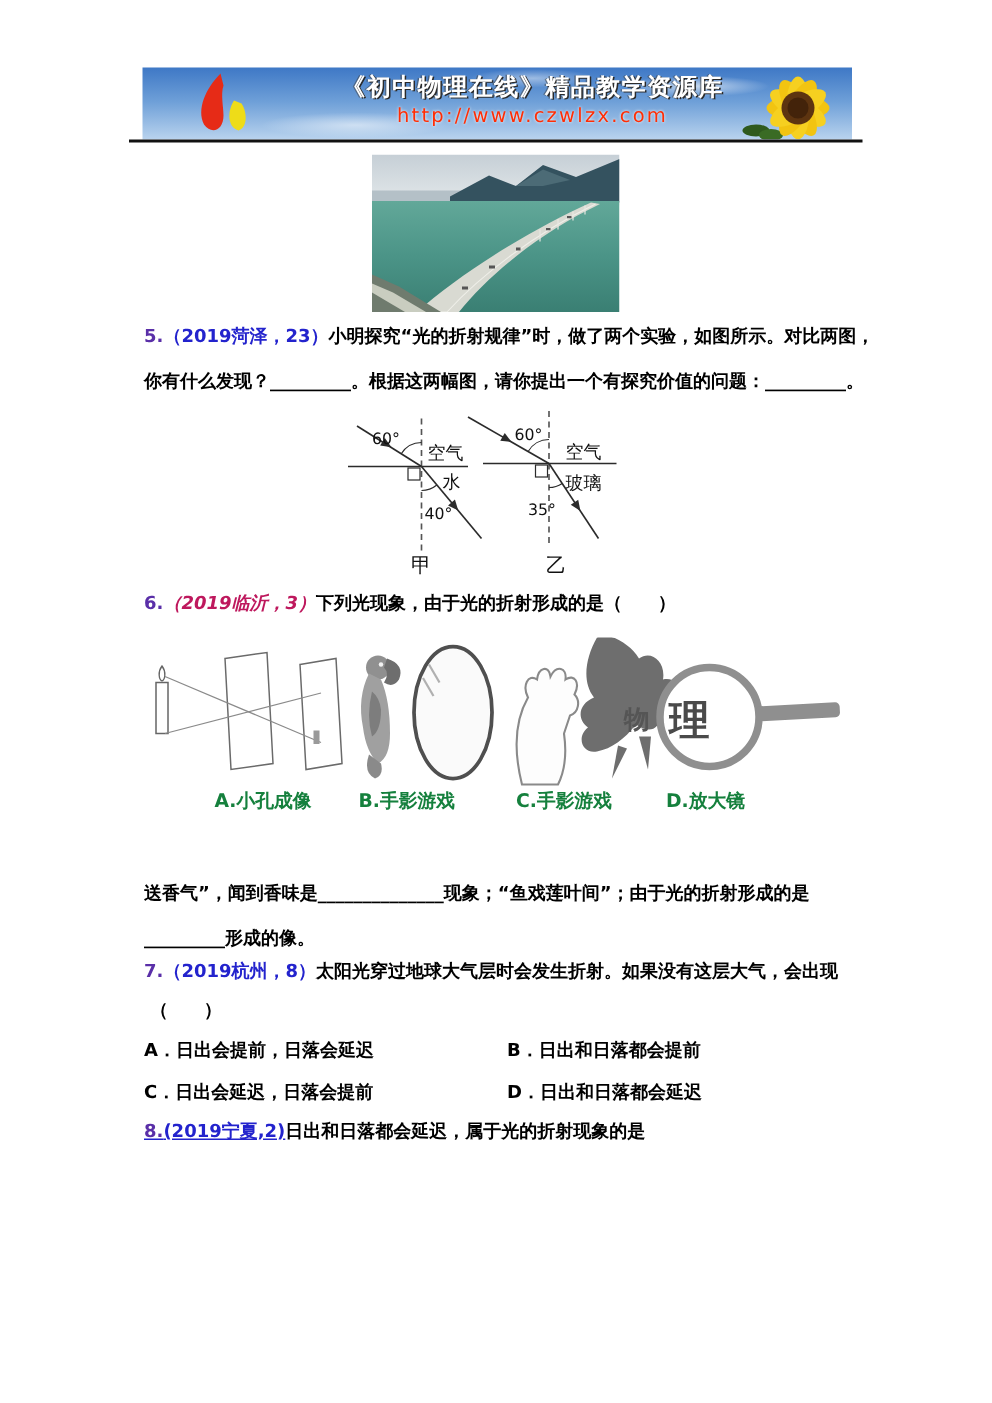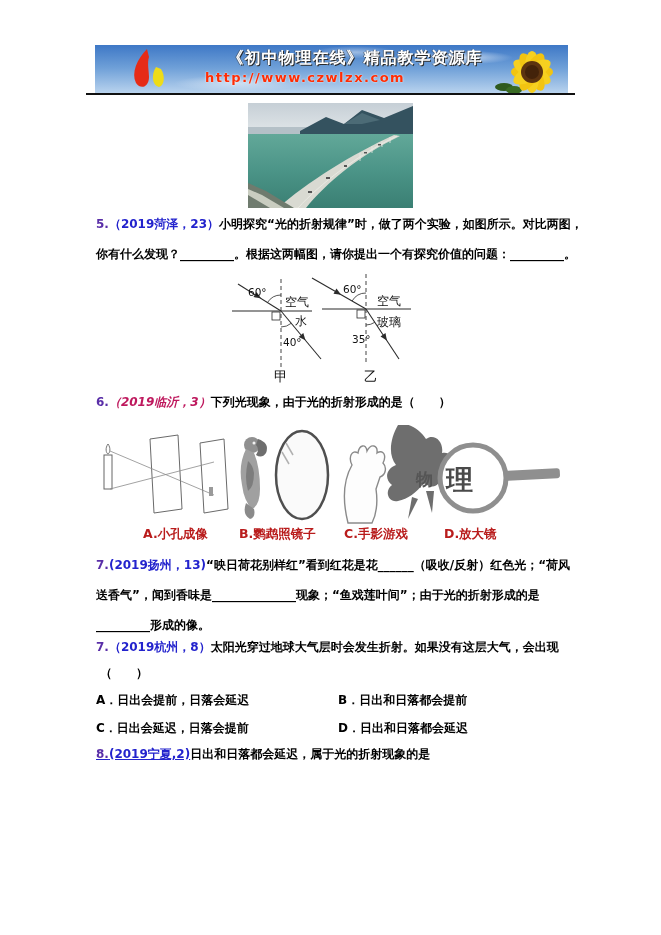--- a/index.html
+++ b/index.html
@@ -13,25 +13,25 @@
   .q8pre{text-decoration:underline;}
   .banner{position:absolute;left:95px;top:45px;width:473px;height:48px;overflow:hidden;
     background:
       radial-gradient(70px 10px at 78% 26%, rgba(255,255,255,.65), rgba(255,255,255,0) 70%),
       radial-gradient(90px 12px at 30% 80%, rgba(255,255,255,.5), rgba(255,255,255,0) 70%),
       radial-gradient(60px 9px at 55% 15%, rgba(255,255,255,.45), rgba(255,255,255,0) 70%),
       linear-gradient(180deg,#3e78c6 0%,#6fa0d8 48%,#b9d3ee 100%);}
   .banner-title{position:absolute;left:110px;top:3px;width:300px;text-align:center;
     font-size:16px;font-weight:700;color:#ffffff;letter-spacing:1px;
     text-shadow:1px 1px 0 #2a2a2a, -1px 0 0 #44444488;}
-  .banner-url{position:absolute;left:110px;top:25px;width:300px;text-align:left;
-    font-size:13px;font-weight:700;color:#ff2d05;letter-spacing:1.5px;
+  .banner-url{position:absolute;left:110px;top:25px;width:300px;text-align:center;
+    font-size:13px;font-weight:400;color:#ff2d05;letter-spacing:1.5px;
     text-shadow:0 0 2px #ffffff;}
   .rule{position:absolute;left:86px;top:93px;width:489px;height:2px;background:#111;}
-  .optlabel{position:absolute;white-space:nowrap;font-size:12.5px;font-weight:700;color:#b91c1c;}
+  .optlabel{position:absolute;white-space:nowrap;font-size:12.5px;font-weight:700;color:#15803d;}
   svg text{font-family:"DejaVu Sans",sans-serif;}
 </style>
 </head>
 <body>
 
 <div class="page">
 
   <div class="banner">
     <svg class="abs" style="left:28px;top:2px" width="60" height="46" viewBox="0 0 60 46">
       <path d="M24,2 C14,12 8,26 13,36 C18,43 26,40 26,30 C26,24 24,16 26,10 Z" fill="#e62b17"></path>
@@ -189,27 +189,24 @@
 
     <g>
       <text x="320" y="60" font-size="17" font-weight="bold" fill="#555">物</text>
       <circle cx="377" cy="53" r="33" fill="#ffffff" stroke="#8f8f8f" stroke-width="5"></circle>
       <rect x="408" y="46" width="56" height="10" rx="3" fill="#8f8f8f" transform="rotate(-3,408,52)"></rect>
       <text x="350" y="64" font-size="27" font-weight="bold" fill="#4a4a4a">理</text>
     </g>
   </svg>
 
   <span class="optlabel" style="left:143px;top:526px">A.小孔成像</span>
-  <span class="optlabel" style="left:239px;top:526px">B.鹦鹉照镜子</span>
+  <span class="optlabel" style="left:239px;top:526px">B.手影游戏</span>
   <span class="optlabel" style="left:344px;top:526px">C.手影游戏</span>
   <span class="optlabel" style="left:444px;top:526px">D.放大镜</span>
 
-  <div class="line" style="left:96px;top:557px">
-    <span class="num">7.</span><span class="cite">(2019扬州，13)</span><span>“映日荷花别样红”看到红花是花______（吸收/反射）红色光；“荷风</span>
-  </div>
   <div class="line" style="left:96px;top:587px">
     <span>送香气”，闻到香味是______________现象；“鱼戏莲叶间”；由于光的折射形成的是</span>
   </div>
   <div class="line" style="left:96px;top:617px">
     <span>_________形成的像。</span>
   </div>
 
   <div class="line" style="left:96px;top:639px">
     <span class="num">7.</span><span class="cite">（2019杭州，8）</span><span>太阳光穿过地球大气层时会发生折射。如果没有这层大气，会出现</span>
   </div>

